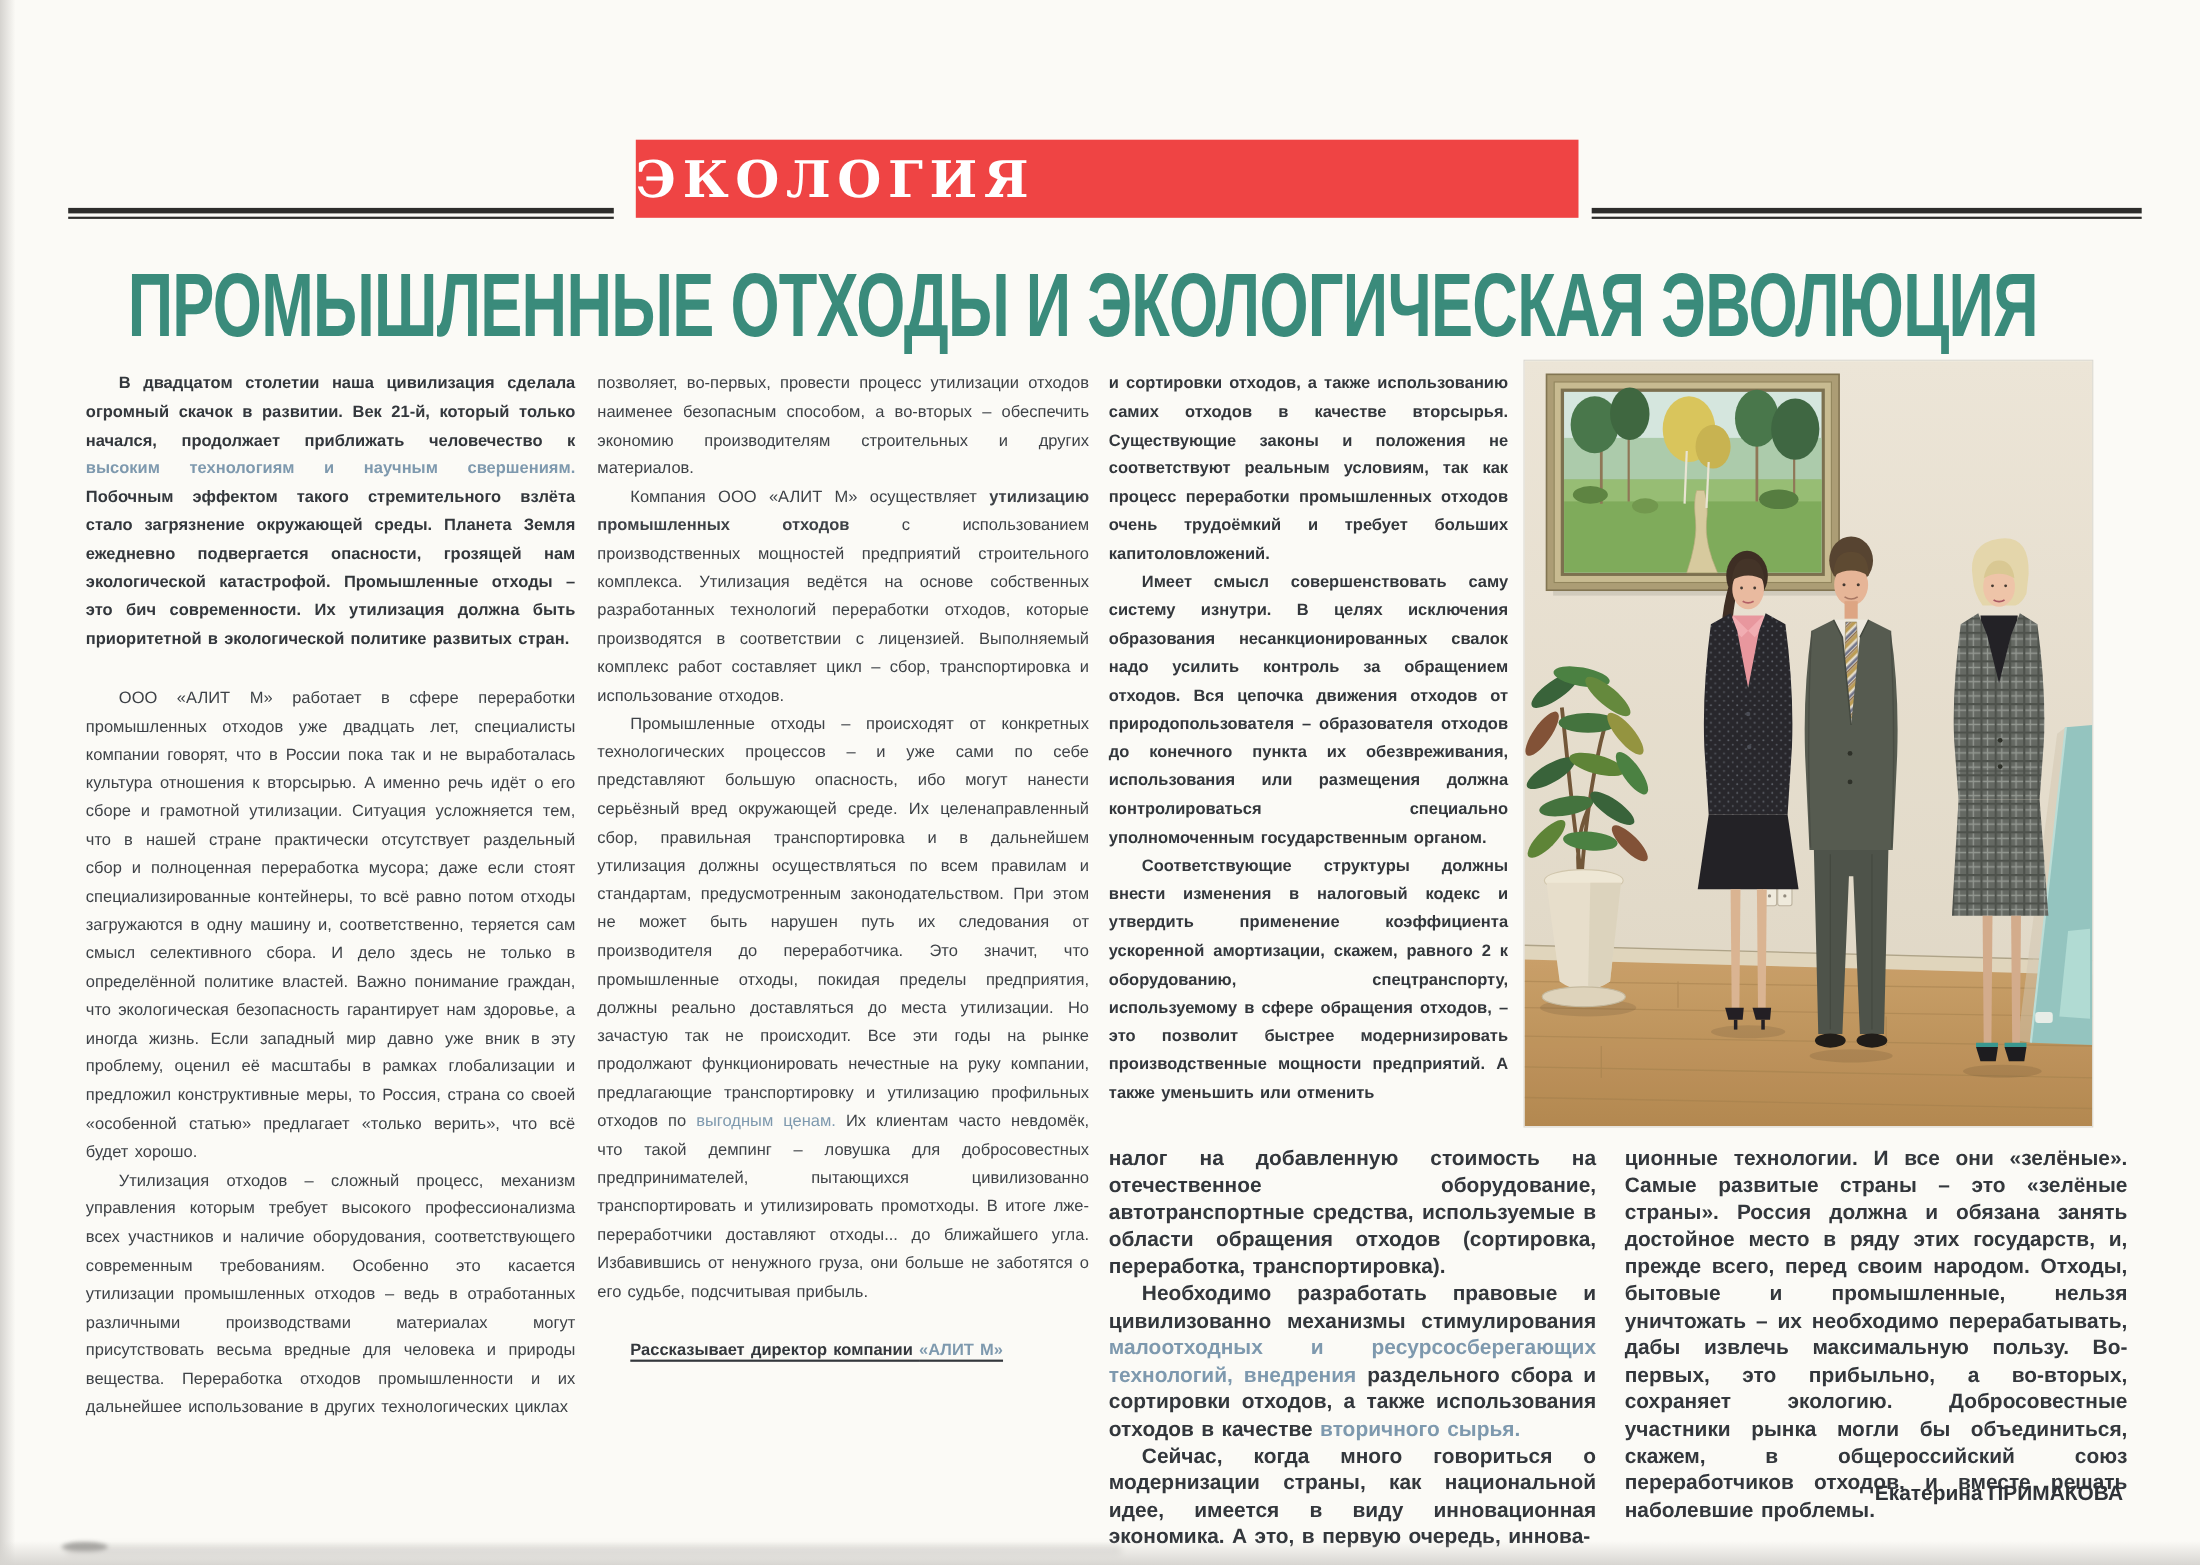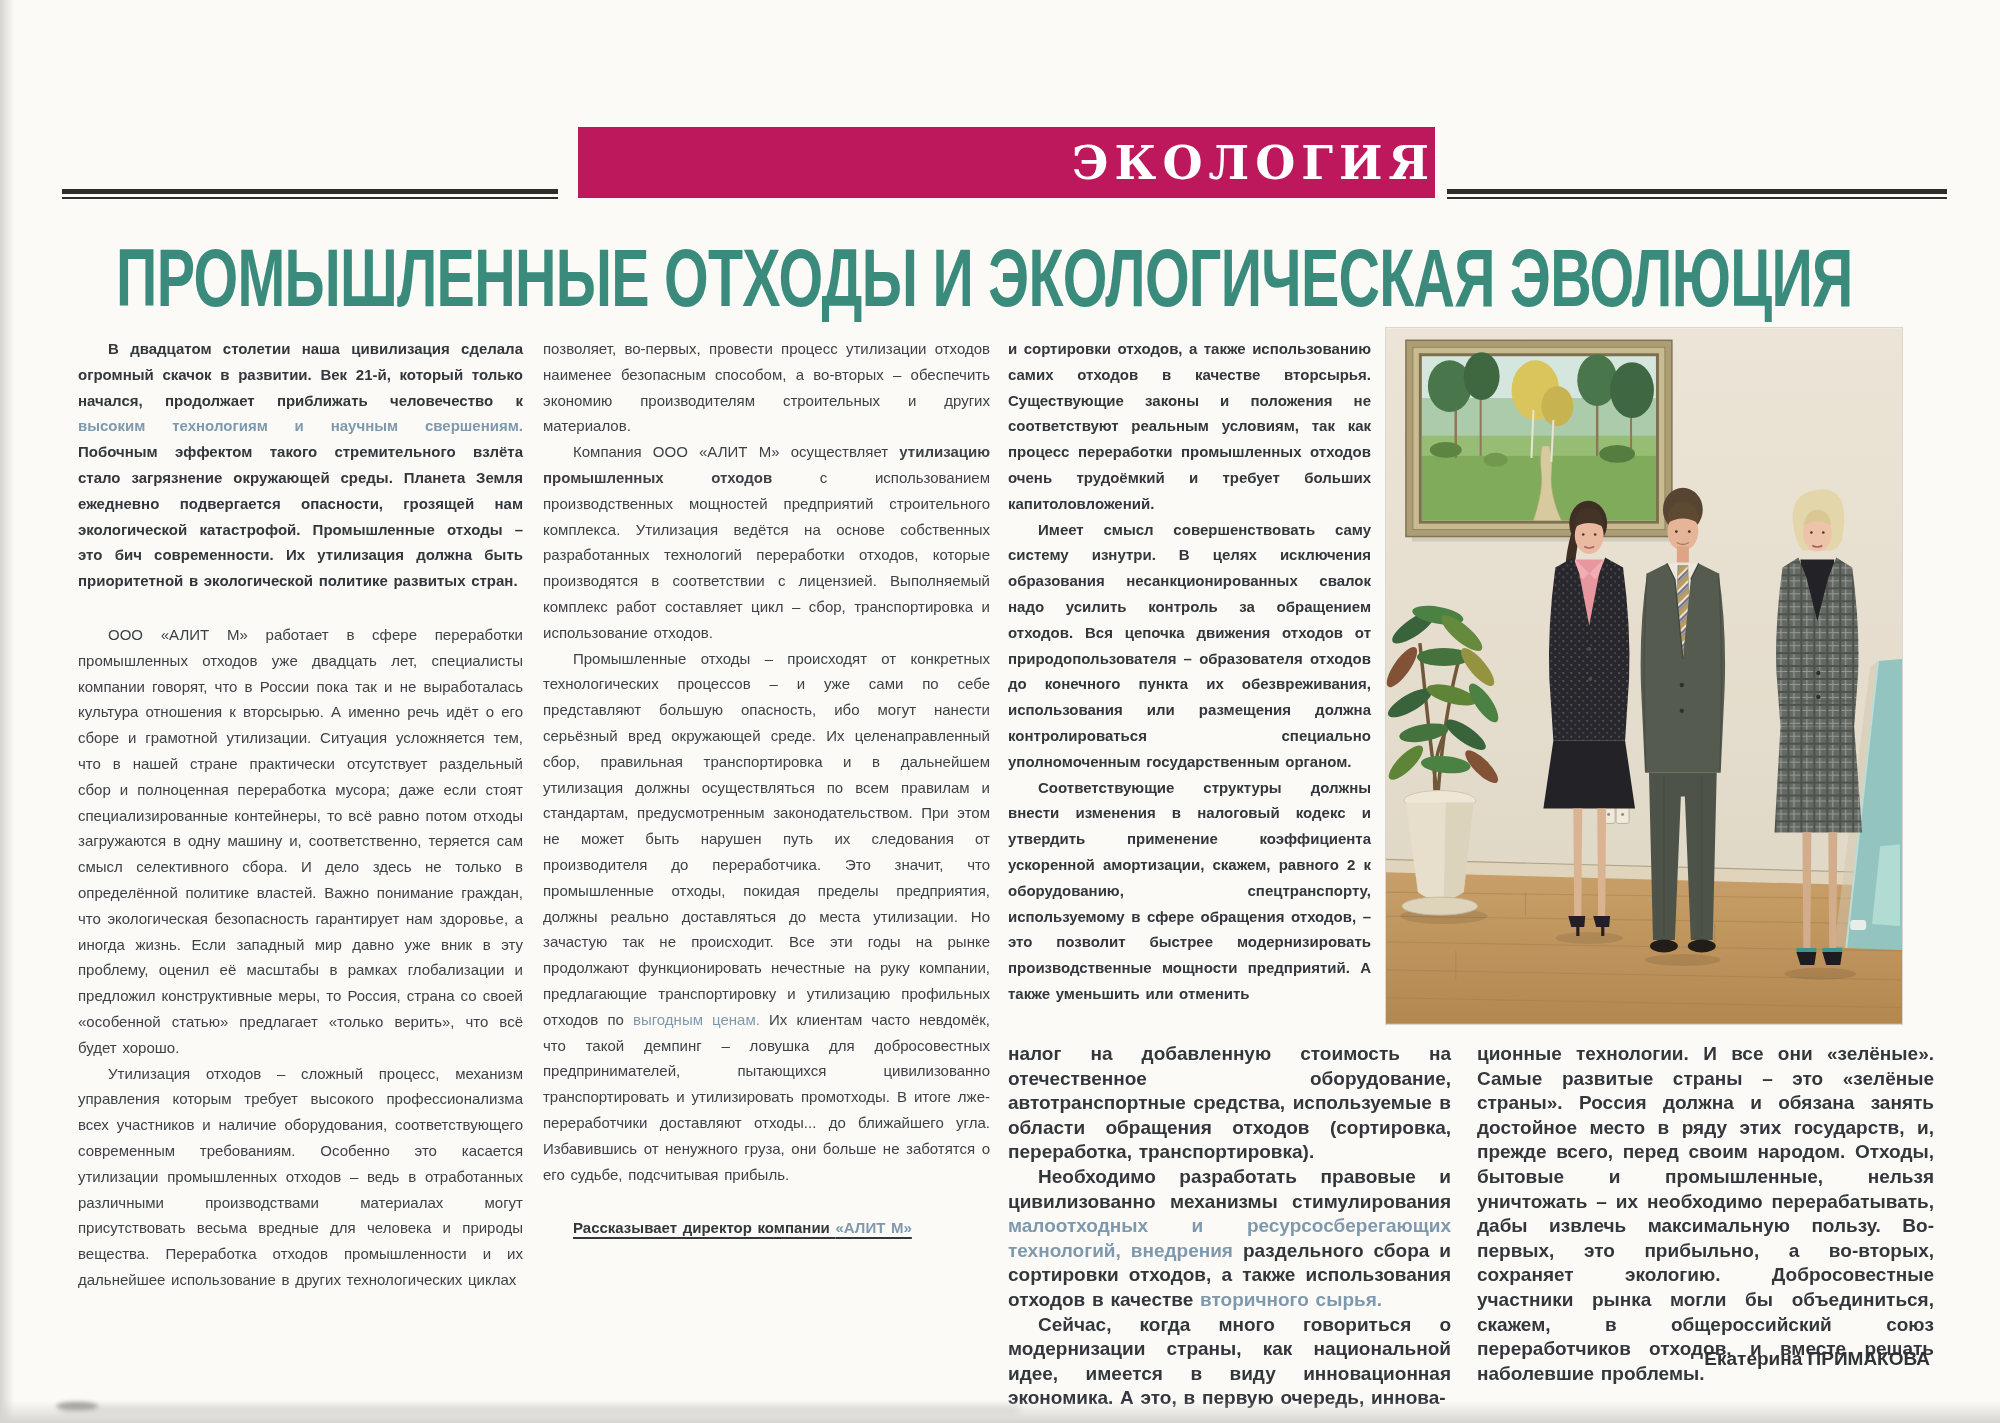--- a/index.html
+++ b/index.html
@@ -7,22 +7,22 @@
         font-family:"Liberation Sans",sans-serif;}
   .edge-left{position:absolute;left:0;top:0;width:14px;height:100%;
         background:linear-gradient(90deg,#d5d3cf,rgba(213,211,207,0));}
   .edge-bottom{position:absolute;left:0;bottom:0;width:100%;height:22px;
         background:linear-gradient(0deg,#d7d5d1,rgba(215,213,209,0));}
   .shadow-band{position:absolute;left:60px;bottom:8px;width:960px;height:10px;
         background:#b5b3af;opacity:.35;filter:blur(3px);border-radius:5px;}
   .smudge{position:absolute;left:56px;bottom:12px;width:42px;height:9px;background:#63625f;
         opacity:.6;filter:blur(2px);border-radius:50%;}
 
-  .kicker-banner{position:absolute;left:578px;top:127px;width:857px;height:71px;background:#be185d;
-        display:flex;align-items:center;justify-content:flex-end;}
+  .kicker-banner{position:absolute;left:578px;top:127px;width:857px;height:71px;background:#ef4444;
+        display:flex;align-items:center;justify-content:flex-start;}
   .kicker-banner span{font-family:"DejaVu Serif",serif;font-weight:bold;font-size:46px;
         color:#ffffff;letter-spacing:6px;}
   .rule{position:absolute;background:#2d2d2b;}
   .rule-l1{left:62px;top:189px;width:496px;height:5px;}
   .rule-l2{left:62px;top:197px;width:496px;height:2px;}
   .rule-r1{left:1447px;top:189px;width:500px;height:5px;}
   .rule-r2{left:1447px;top:197px;width:500px;height:2px;}
 
   .headline-wrap{position:absolute;left:24px;top:232px;width:1920px;height:92px;
         display:flex;align-items:center;justify-content:center;}

